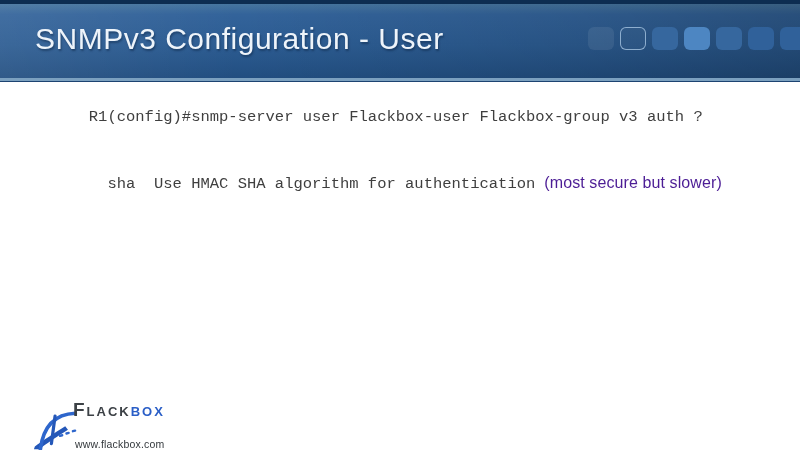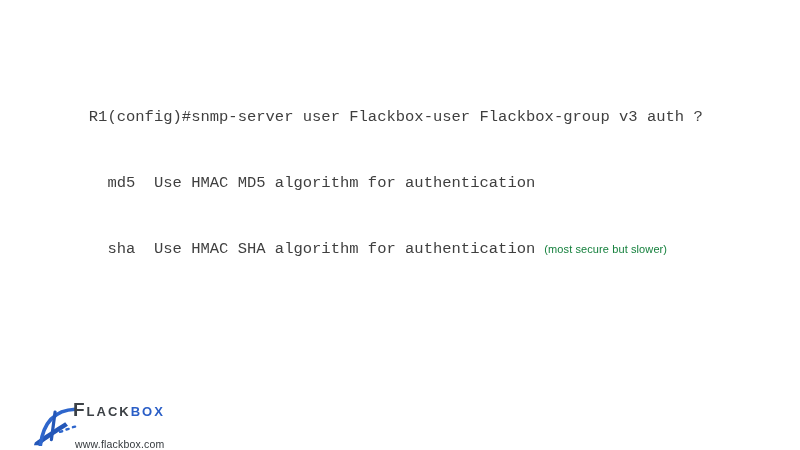--- a/index.html
+++ b/index.html
@@ -57,33 +57,33 @@
     color: #3f3f3f;
   }
   .code-line {
     font-family: "Liberation Mono", "DejaVu Sans Mono", monospace;
     font-size: 15.5px;
     line-height: 22px;
     white-space: pre;
   }
   .annotation {
     font-family: "Liberation Sans", sans-serif;
-    font-size: 11px;
-    color: #15803d;
+    font-size: 16px;
+    color: #4c1d95;
     margin-left: 9px;
     letter-spacing: 0.1px;
   }
 
   
   .logo {
     position: absolute;
     left: 33px;
     top: 398px;
     display: flex;
-    align-items: center;
+    align-items: flex-end;
   }
   .logo-icon { width: 46px; height: 44px; flex: 0 0 auto; }
   .logo-text { margin-left: -6px; margin-top: 2px; }
   .brand {
     font-size: 19px;
     font-weight: 700;
     font-variant: small-caps;
     letter-spacing: 2px;
     line-height: 19px;
     white-space: nowrap;
@@ -96,27 +96,36 @@
     font-size: 10.5px;
     letter-spacing: 0.2px;
     color: #33383c;
   }
 </style>
 </head>
 <body>
 
 <div class="slide">
 
+  <header class="header">
+    <h1>SNMPv3 Configuration - User</h1>
+    <div class="squares">
+        <span class="sq sq-faint"></span>
+        <span class="sq sq-outline"></span>
+        <span class="sq sq-mid"></span>
+        <span class="sq sq-bright"></span>
+        <span class="sq sq-mid"></span>
+        <span class="sq sq-mid-dark"></span>
+        <span class="sq sq-mid-dark"></span>
+      </div>
+  </header>
 
   <div class="code">
     <div class="code-line">
       <span>R1(config)#snmp-server user Flackbox-user Flackbox-group v3 auth ?</span>
-    </div>
-    <div class="code-line">
-      <span>  md5  Use HMAC MD5 algorithm for authentication</span><span class="annotation"></span>
     </div>
     <div class="code-line">
       <span>  sha  Use HMAC SHA algorithm for authentication</span><span class="annotation">(most secure but slower)</span>
     </div>
   </div>
 
   <div class="logo">
     <svg class="logo-icon" viewBox="0 0 50 46" xmlns="http://www.w3.org/2000/svg">
       <path d="M2 43 C10 37 24 28 35 21 L38 25 C27 32 13 41 7 46 L1 46 Z" fill="#2457b8"></path>
       <path d="M8 46 C11 23 22 8 46 7" stroke="#2e66cc" stroke-width="4" fill="none" stroke-linecap="round"></path>

